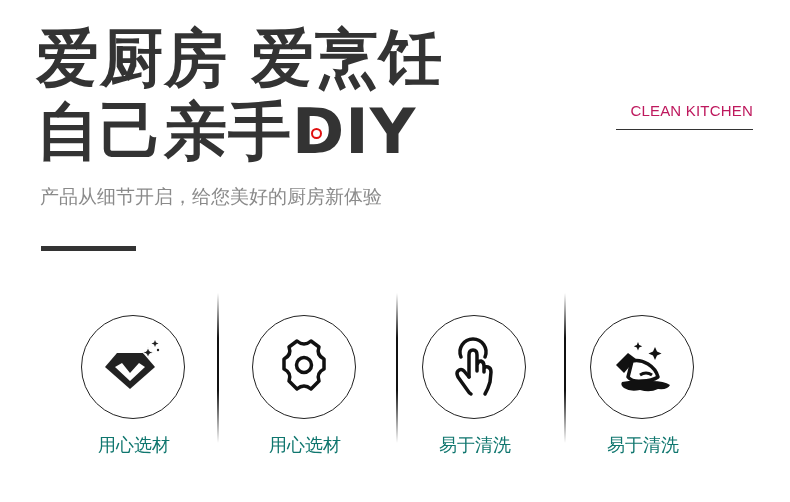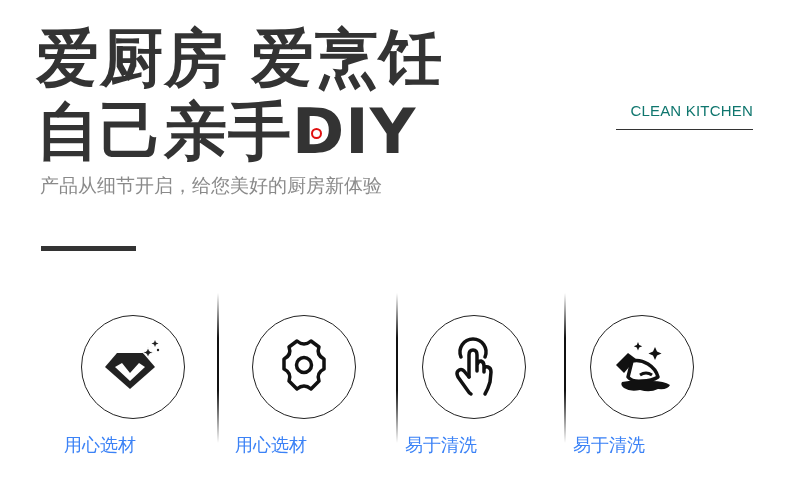--- a/index.html
+++ b/index.html
@@ -3,31 +3,31 @@
   <meta charset="utf-8">
   <style>
     html, body { margin: 0; padding: 0; background: #ffffff; }
     body { width: 790px; height: 502px; position: relative; overflow: hidden;
            font-family: "DejaVu Sans", "Liberation Sans", sans-serif; color: #333; }
     .title-line { position: absolute; left: 36px; font-size: 63px; font-weight: bold; color: #333333;
                   letter-spacing: 1px; line-height: 1; white-space: nowrap; }
     #t1 { top: 27px; }
     #t2 { top: 100px; }
     .eng { position: absolute; left: 616px; width: 137px; top: 102px; text-align: right;
-           font-family: "Liberation Sans", sans-serif; font-size: 15px; color: #0f766e; letter-spacing: 0.2px; }
+           font-family: "Liberation Sans", sans-serif; font-size: 15px; color: #be185d; letter-spacing: 0.2px; }
     .eng-line { position: absolute; left: 616px; top: 129px; width: 137px; height: 1px; background: #333; }
-    .subtitle { position: absolute; left: 40px; top: 173px; font-size: 19px; color: #8a8a8a; white-space: nowrap; }
+    .subtitle { position: absolute; left: 40px; top: 184px; font-size: 19px; color: #8a8a8a; white-space: nowrap; }
     .bar { position: absolute; left: 41px; top: 246px; width: 95px; height: 5px; background: #333333; }
     .divider { position: absolute; top: 293px; width: 2px; height: 150px;
                background: linear-gradient(to bottom, rgba(0,0,0,0) 0%, #111 30%, #111 65%, rgba(0,0,0,0) 100%); }
     .feature { position: absolute; top: 315px; width: 140px; }
     .circle { position: absolute; left: 17px; top: 0; width: 104px; height: 104px; border: 1.3px solid #222;
               border-radius: 50%; box-sizing: border-box; display: flex; align-items: center; justify-content: center; }
     .circle svg { width: 80px; height: 80px; }
-    .label { position: absolute; top: 118px; left: 0; width: 140px; font-size: 18px; color: #3b82f6; font-family: Liberation Serif, serif; }
+    .label { position: absolute; top: 118px; left: 0; width: 140px; text-align: center; font-size: 18px; color: #0f766e; font-family: Liberation Serif, serif; }
     .cursor { position: absolute; left: 311px; top: 128px; width: 11px; height: 11px; border: 2.5px solid #e01010;
               border-radius: 50%; box-sizing: border-box; }
   </style>
 </head>
 <body>
 
 <div id="t1" class="title-line">爱厨房 爱烹饪</div>
 <div id="t2" class="title-line">自己亲手DIY</div>
 <div class="cursor"></div>
 

